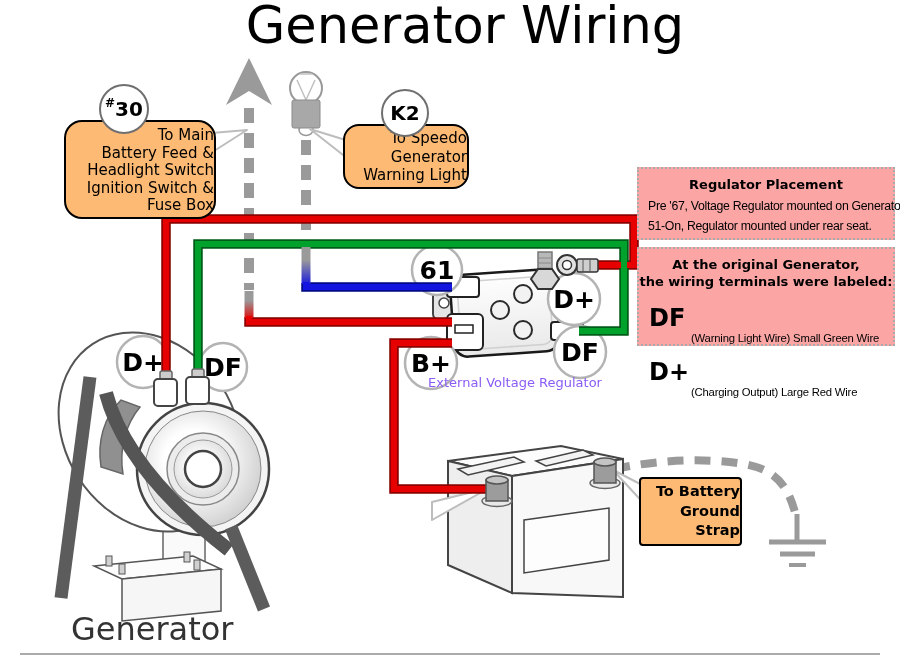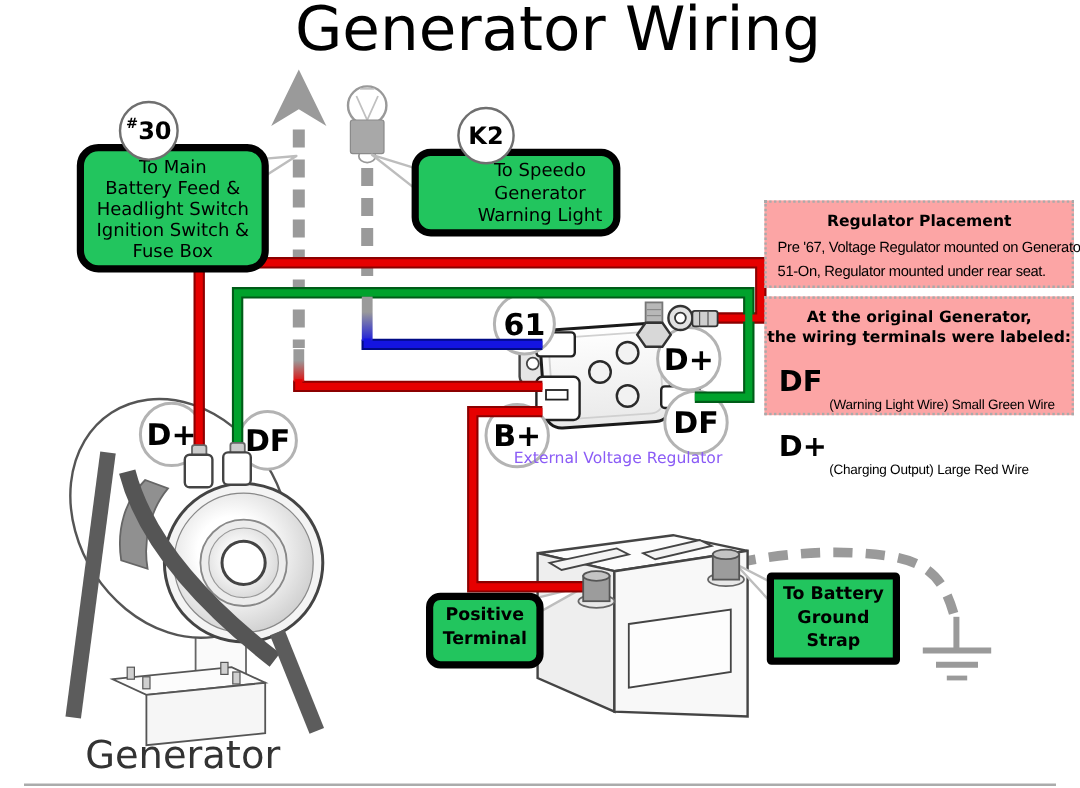--- a/index.html
+++ b/index.html
@@ -2,24 +2,24 @@
 <html><head>
 <meta charset="utf-8">
 <style>
   html,body{margin:0;padding:0;background:#fff;}
   .stage{position:relative;width:900px;height:657px;background:#fff;overflow:hidden;
          font-family:"DejaVu Sans",sans-serif;color:#000;}
   .stage svg{position:absolute;left:0;top:0;z-index:1;}
   .overlay{position:absolute;z-index:2;}
   .page-title{left:30px;top:-4px;width:870px;text-align:center;font-size:51px;
               font-weight:400;letter-spacing:0px;color:#000;}
-  .bubble{background:#22c55e;border:6px solid #000000;border-radius:18px;text-align:center;
+  .bubble{background:#fdba74;border:2px solid #000000;border-radius:18px;text-align:right;
           white-space:pre-line;z-index:3;}
   .bubble-30{left:64px;top:120px;width:148px;height:90px;font-size:15px;line-height:17.6px;padding-top:5px;}
-  .bubble-k2{left:343px;top:124px;width:122px;height:58px;font-size:15px;line-height:18.5px;padding-top:3px;border-radius:16px;padding-left:40px;}
+  .bubble-k2{left:343px;top:124px;width:122px;height:58px;font-size:15px;line-height:18.5px;padding-top:3px;border-radius:16px;}
   .bubble-pos{left:355px;top:494px;width:86px;height:47px;font-weight:bold;font-size:14.5px;line-height:19.5px;padding-top:4px;border-radius:12px;}
   .bubble-gnd{left:639px;top:477px;width:99px;height:62px;font-weight:bold;font-size:14.5px;line-height:19.5px;padding-top:3px;border-radius:4px;}
   .badge{background:#fff;border:2px solid #6f6f6f;border-radius:50%;display:flex;
          align-items:center;justify-content:center;font-weight:bold;font-size:20px;z-index:4;}
   .badge-30{left:99px;top:84px;width:46px;height:46px;}
   .badge-k2{left:381px;top:89px;width:44px;height:44px;}
   .badge-hash{font-size:12px;position:relative;top:-6px;font-weight:bold;}
   .infobox{border:2px dotted #aaa;background:#fca5a5;}
   .box-regplace{left:637px;top:167px;width:254px;height:69px;}
   .box-terms{left:637px;top:247px;width:254px;height:95px;}
@@ -244,22 +244,20 @@
   <div class="term-row">
     <span class="term-big">DF</span>
     <span class="term-desc">(Warning Light Wire) Small Green Wire</span>
   </div>
   <div class="term-row">
     <span class="term-big">D+</span>
     <span class="term-desc">(Charging Output) Large Red Wire</span>
   </div>
 </div>
 
-<div class="overlay bubble bubble-pos">Positive
-Terminal</div>
 <div class="overlay bubble bubble-gnd">To Battery
 Ground
 Strap</div>
 
 <div class="overlay caption-evr">External Voltage Regulator</div>
 <div class="overlay caption-gen">Generator</div>
 
 </div>
 
 </body></html>

